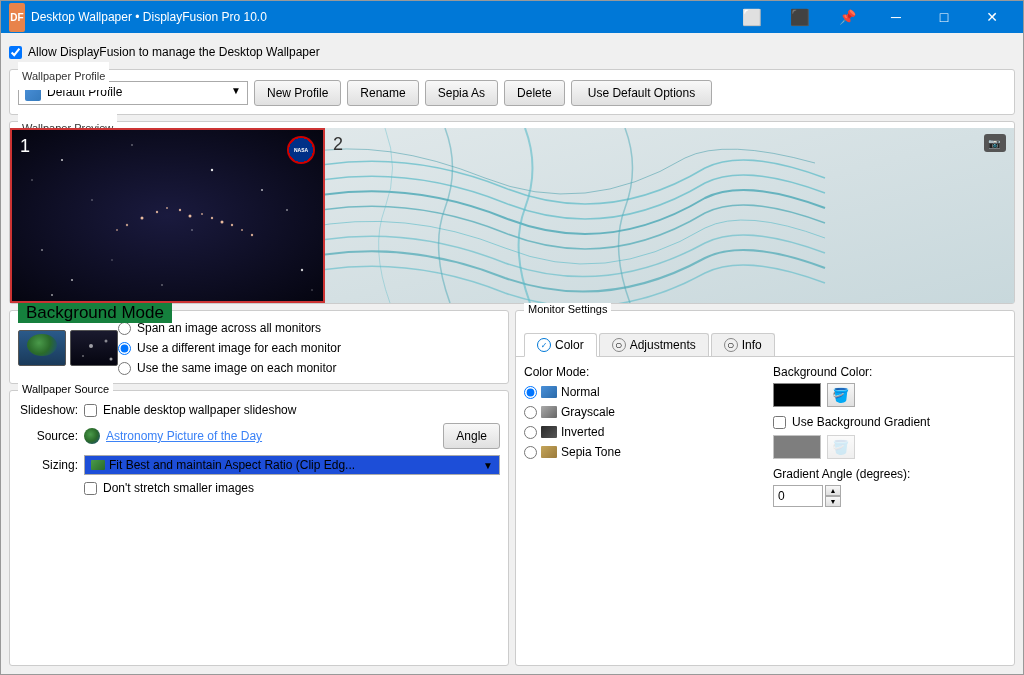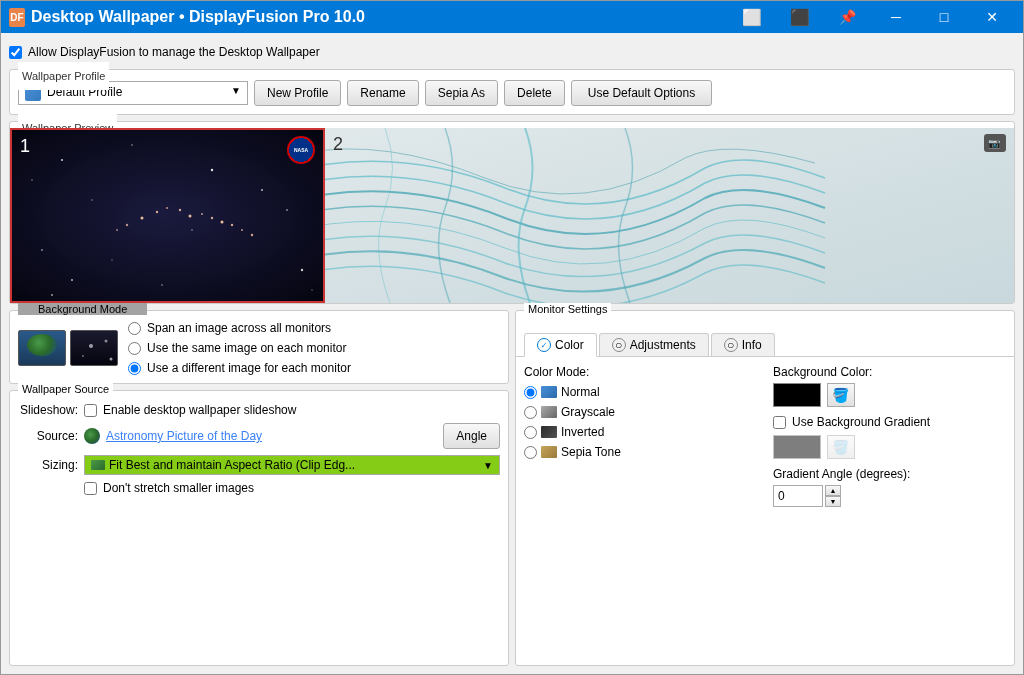--- a/index.html
+++ b/index.html
@@ -26,35 +26,34 @@
       background: #0078d7;
       color: white;
       height: 32px;
       display: flex;
       align-items: center;
       padding: 0 8px;
       flex-shrink: 0;
     }
     .title-bar-icon {
       width: 16px;
-      height: 19px;
+      height: 29px;
       margin-right: 6px;
       background: #e8834a;
       border-radius: 2px;
       display: flex;
       align-items: center;
       justify-content: center;
       font-size: 10px;
       font-weight: bold;
       color: white;
     }
     .title-bar-title {
       flex: 1;
-      font-size: 16px;
-      font-weight: bold;
+      font-size: 12px;
     }
     .title-bar-controls {
       display: flex;
       gap: 2px;
     }
     .title-btn {
       width: 46px;
       height: 32px;
       border: none;
       background: transparent;
@@ -249,27 +248,26 @@
       border: 1px solid #ccc;
       border-radius: 3px;
       background: white;
       position: relative;
       padding: 6px 8px 8px;
     }
     .bg-mode-label {
       position: absolute;
       top: -8px;
       left: 8px;
-      background: #a3a3a3;
-      padding: 0 20px;
-      font-size: 11px;
+      background: #15803d;
+      padding: 0 8px;
+      font-size: 17px;
     }
     .bg-mode-content {
       display: flex;
-      gap: 10px;
       padding-top: 4px;
       align-items: center;
     }
     .monitor-icons {
       display: flex;
       gap: 4px;
     }
     .monitor-icon-img {
       width: 48px;
       height: 36px;
@@ -341,21 +339,21 @@
       width: 16px;
       height: 16px;
       border-radius: 50%;
       background: radial-gradient(circle at 40% 40%, #4a9a4a, #2a6a2a, #1a4a8a);
       flex-shrink: 0;
     }
     .sizing-select {
       display: flex;
       align-items: center;
       border: 1px solid #aaa;
-      background: #84cc16;
+      background: #1d4ed8;
       padding: 2px 6px;
       flex: 1;
       cursor: pointer;
       font-size: 12px;
     }
     .sizing-icon {
       width: 14px;
       height: 10px;
       background: linear-gradient(135deg, #4a9a4a, #2a6a2a);
       border-radius: 1px;
@@ -673,26 +671,26 @@
                   <circle cx="40" cy="28" r="1.5" fill="white" opacity="0.6"></circle>
                 </svg>
               </div>
             </div>
             <div class="radio-options">
               <div class="radio-option">
                 <input type="radio" name="bgmode" id="bg-span" style="">
                 <label for="bg-span">Span an image across all monitors</label>
               </div>
               <div class="radio-option">
+                <input type="radio" name="bgmode" id="bg-diff" checked="" style="">
+                <label for="bg-diff">Use a different image for each monitor</label>
+              </div>
+              <div class="radio-option">
                 <input type="radio" name="bgmode" id="bg-same" style="">
                 <label for="bg-same">Use the same image on each monitor</label>
-              </div>
-              <div class="radio-option">
-                <input type="radio" name="bgmode" id="bg-diff" checked="" style="">
-                <label for="bg-diff">Use a different image for each monitor</label>
               </div>
             </div>
           </div>
         </div>
 
         <div class="wallpaper-source-section">
           <span class="ws-label">Wallpaper Source</span>
 
           <div class="ws-row">
             <span class="ws-row-label">Slideshow:</span>

